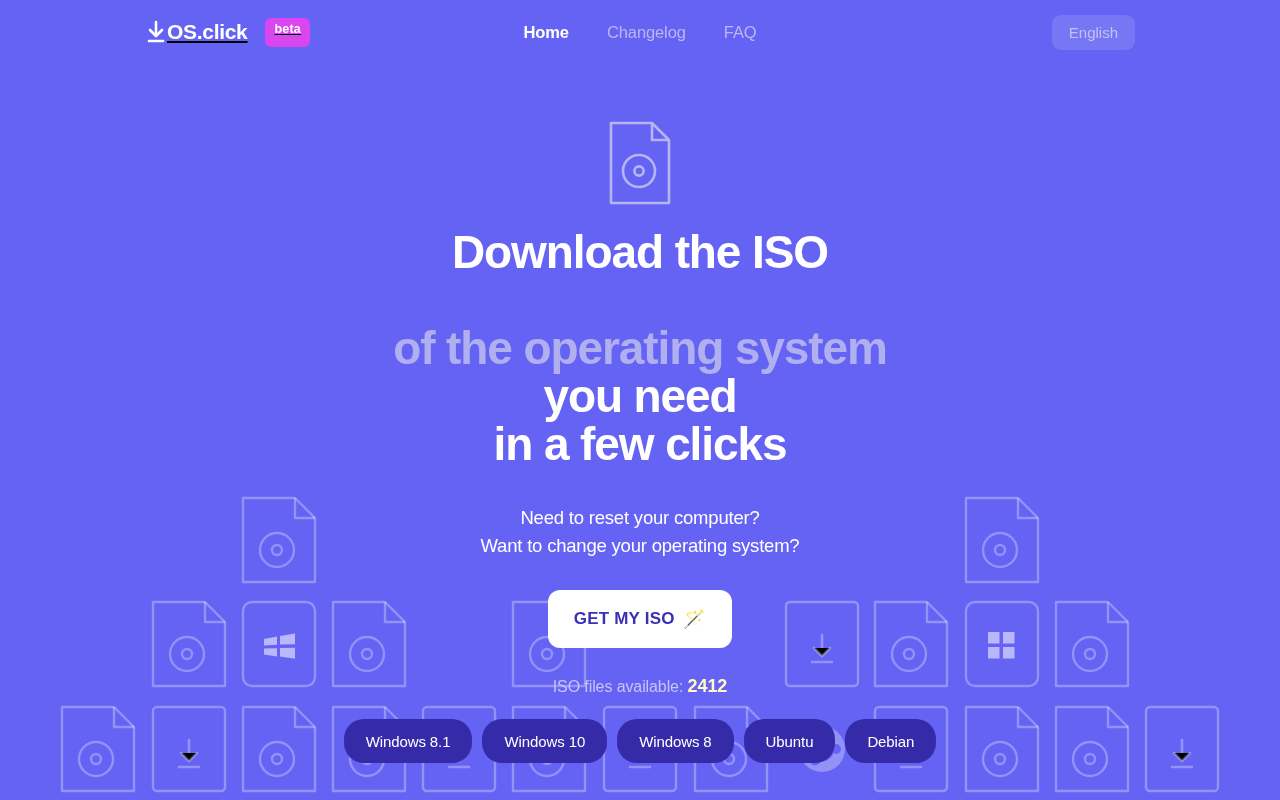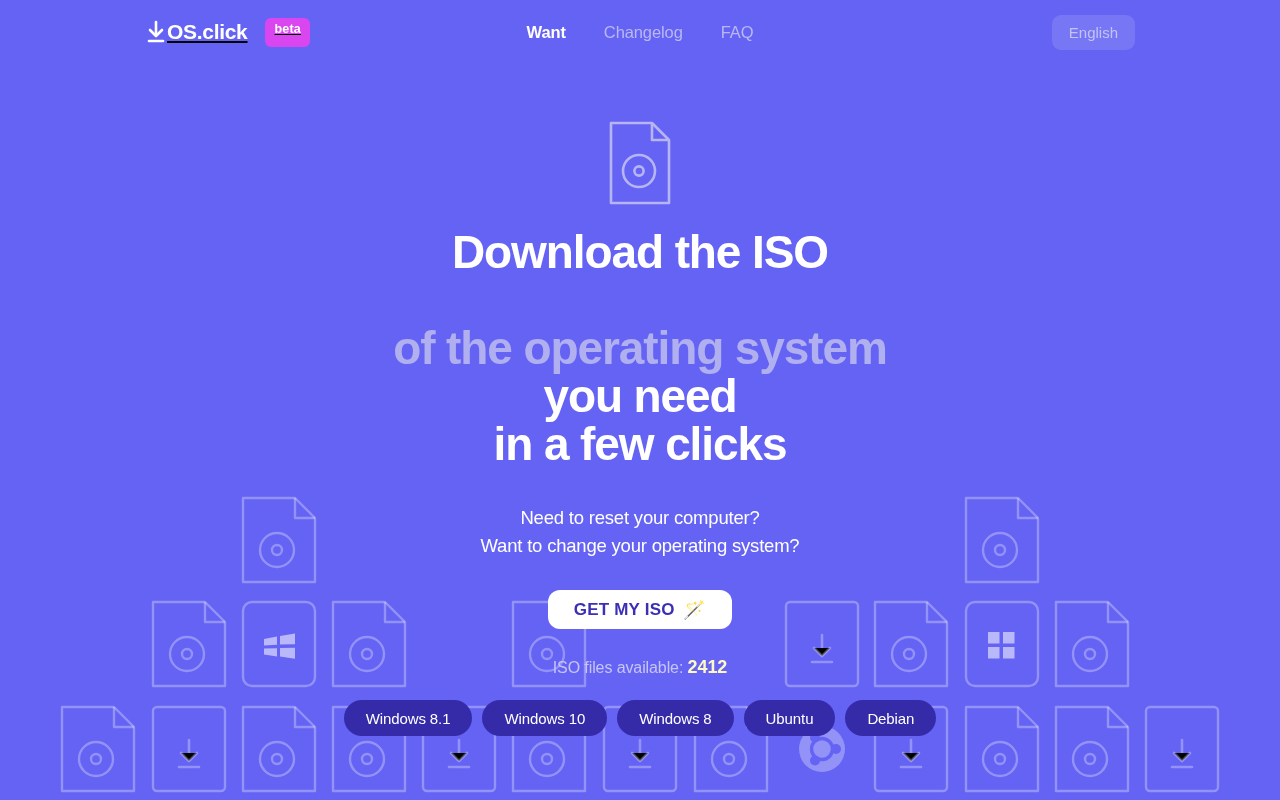--- a/index.html
+++ b/index.html
@@ -136,21 +136,21 @@
   #cta-button {
     margin-top: 30px;
     background: #ffffff;
     color: #3a2fb5;
     border: none;
     font-family: inherit;
     font-size: 17px;
     font-weight: bold;
     letter-spacing: 0.2px;
     padding: 0 26px;
-    height: 39px;
+    height: 58px;
     border-radius: 12px;
     display: flex;
     align-items: center;
     gap: 9px;
     cursor: pointer;
   }
   #cta-button .wand { font-size: 18px; }
 
   #iso-count {
     margin-top: 28px;
@@ -170,21 +170,21 @@
     display: flex;
     gap: 10px;
   }
   .os-tag {
     background: #352aa8;
     color: #ffffff;
     border: none;
     font-family: inherit;
     font-size: 15px;
     padding: 0 22px;
-    height: 36px;
+    height: 44px;
     border-radius: 20px;
     cursor: pointer;
     white-space: nowrap;
     letter-spacing: -0.1px;
   }
 </style>
 </head>
 <body>
 
 <div id="bg-pattern">
@@ -339,21 +339,21 @@
         <path d="M11 2 L11 15" stroke="#ffffff" stroke-width="2.6" stroke-linecap="round"></path>
         <path d="M5 10 L11 16 L17 10" stroke="#ffffff" stroke-width="2.6" stroke-linecap="round" stroke-linejoin="round"></path>
         <path d="M4 21 L18 21" stroke="#ffffff" stroke-width="2.6" stroke-linecap="round"></path>
       </svg>
     </span>
     <span id="brand-name">OS.click</span>
     <span id="beta-badge">beta</span>
   </div>
 
   <nav id="main-nav">
-    <a href="#" class="active">Want</a>
+    <a href="#" class="active">Home</a>
     <a href="#">Changelog</a>
     <a href="#">FAQ</a>
   </nav>
 
   <button id="lang-switcher">English</button>
 </header>
 
 <main id="hero">
 
   <div id="hero-iso-icon">

